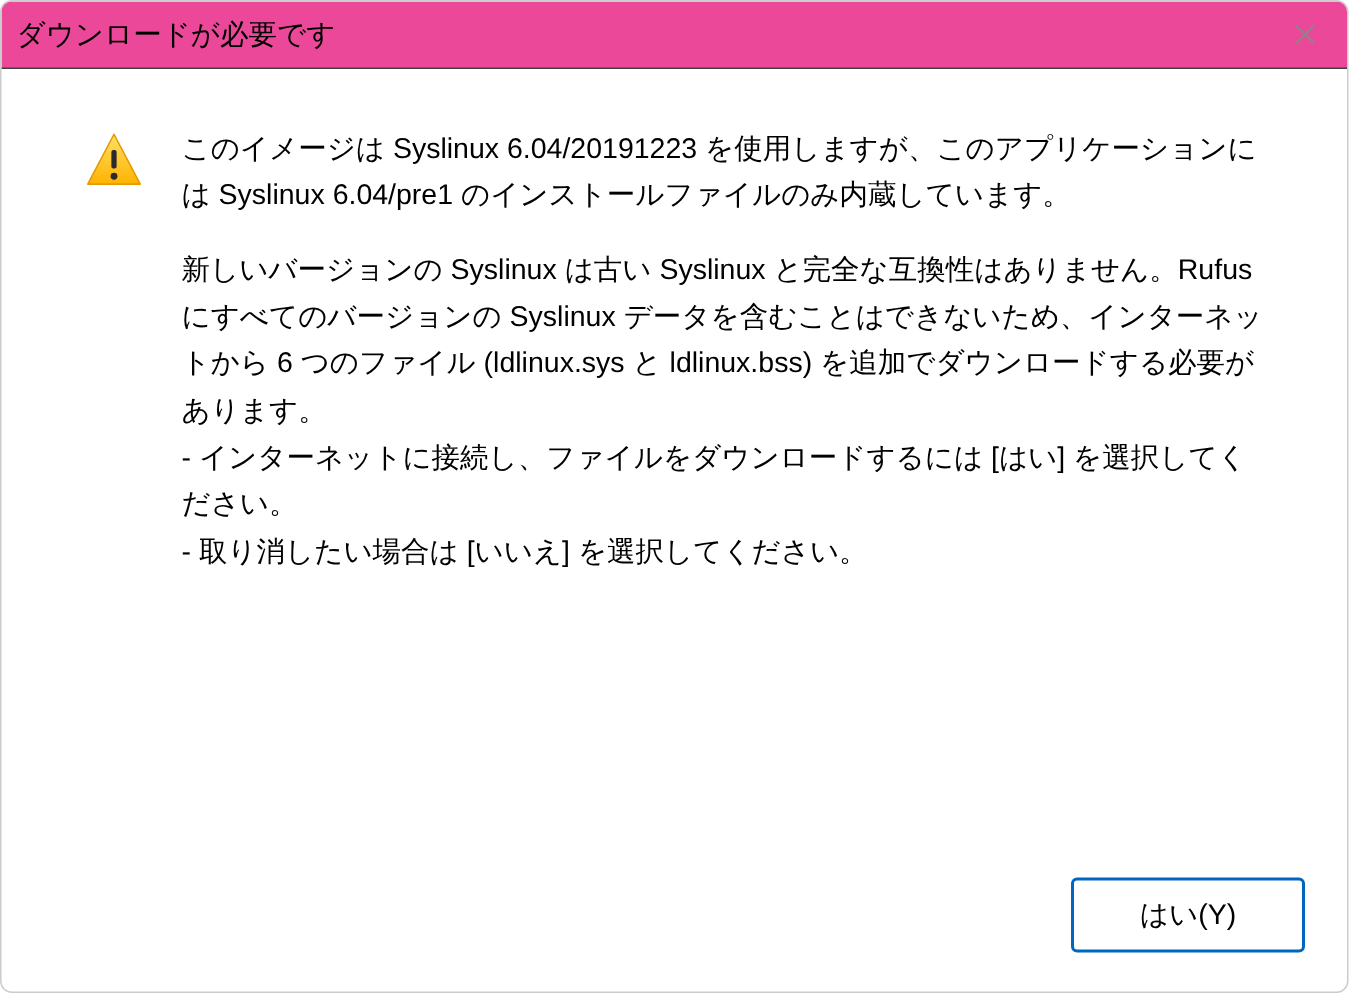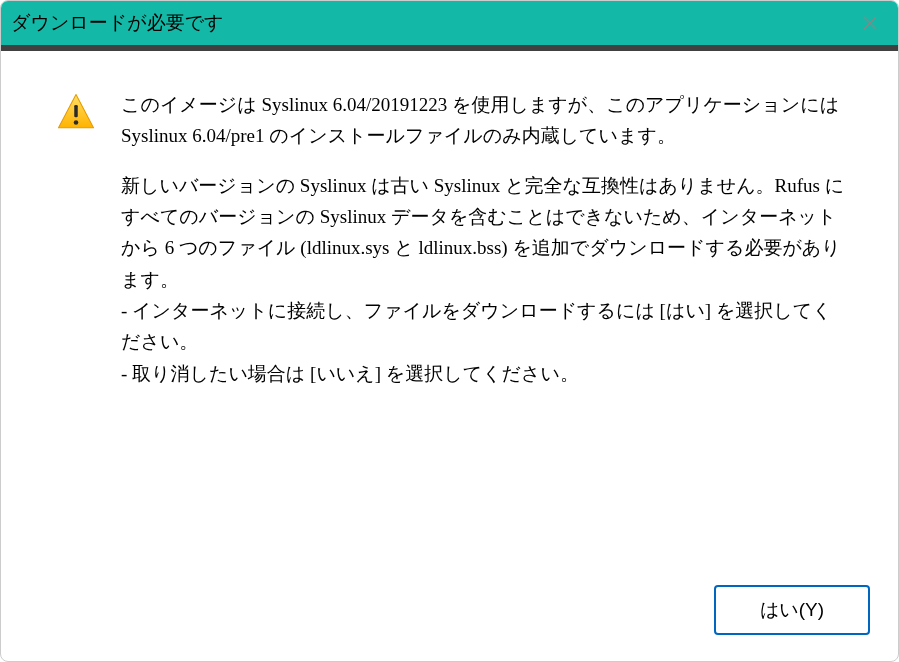--- a/index.html
+++ b/index.html
@@ -16,22 +16,22 @@
       border: 1px solid #ccc;
       border-radius: 8px;
       display: flex;
       flex-direction: column;
     }
     .titlebar {
       display: flex;
       align-items: center;
       justify-content: space-between;
       padding: 8px 14px 8px 10px;
-      border-bottom: 6px solid #404040;
-      background: #14b8a6;
+      border-bottom: 1px solid #404040;
+      background: #ec4899;
     }
     .titlebar .title {
       font-size: 19px;
       color: #000;
     }
     .close-btn {
       width: 28px;
       height: 28px;
       display: flex;
       align-items: center;
@@ -64,21 +64,20 @@
     .message-col {
       flex: 1;
       font-size: 19px;
       line-height: 1.65;
       color: #000;
       padding-right: 20px;
     }
     .message-col p {
       margin-bottom: 0;
       white-space: pre-wrap;
-      font-family: Liberation Serif, serif;
     }
     .para-gap {
       height: 18px;
     }
     .button-row {
       display: flex;
       justify-content: flex-end;
       gap: 18px;
       padding: 18px 28px 26px 44px;
     }

